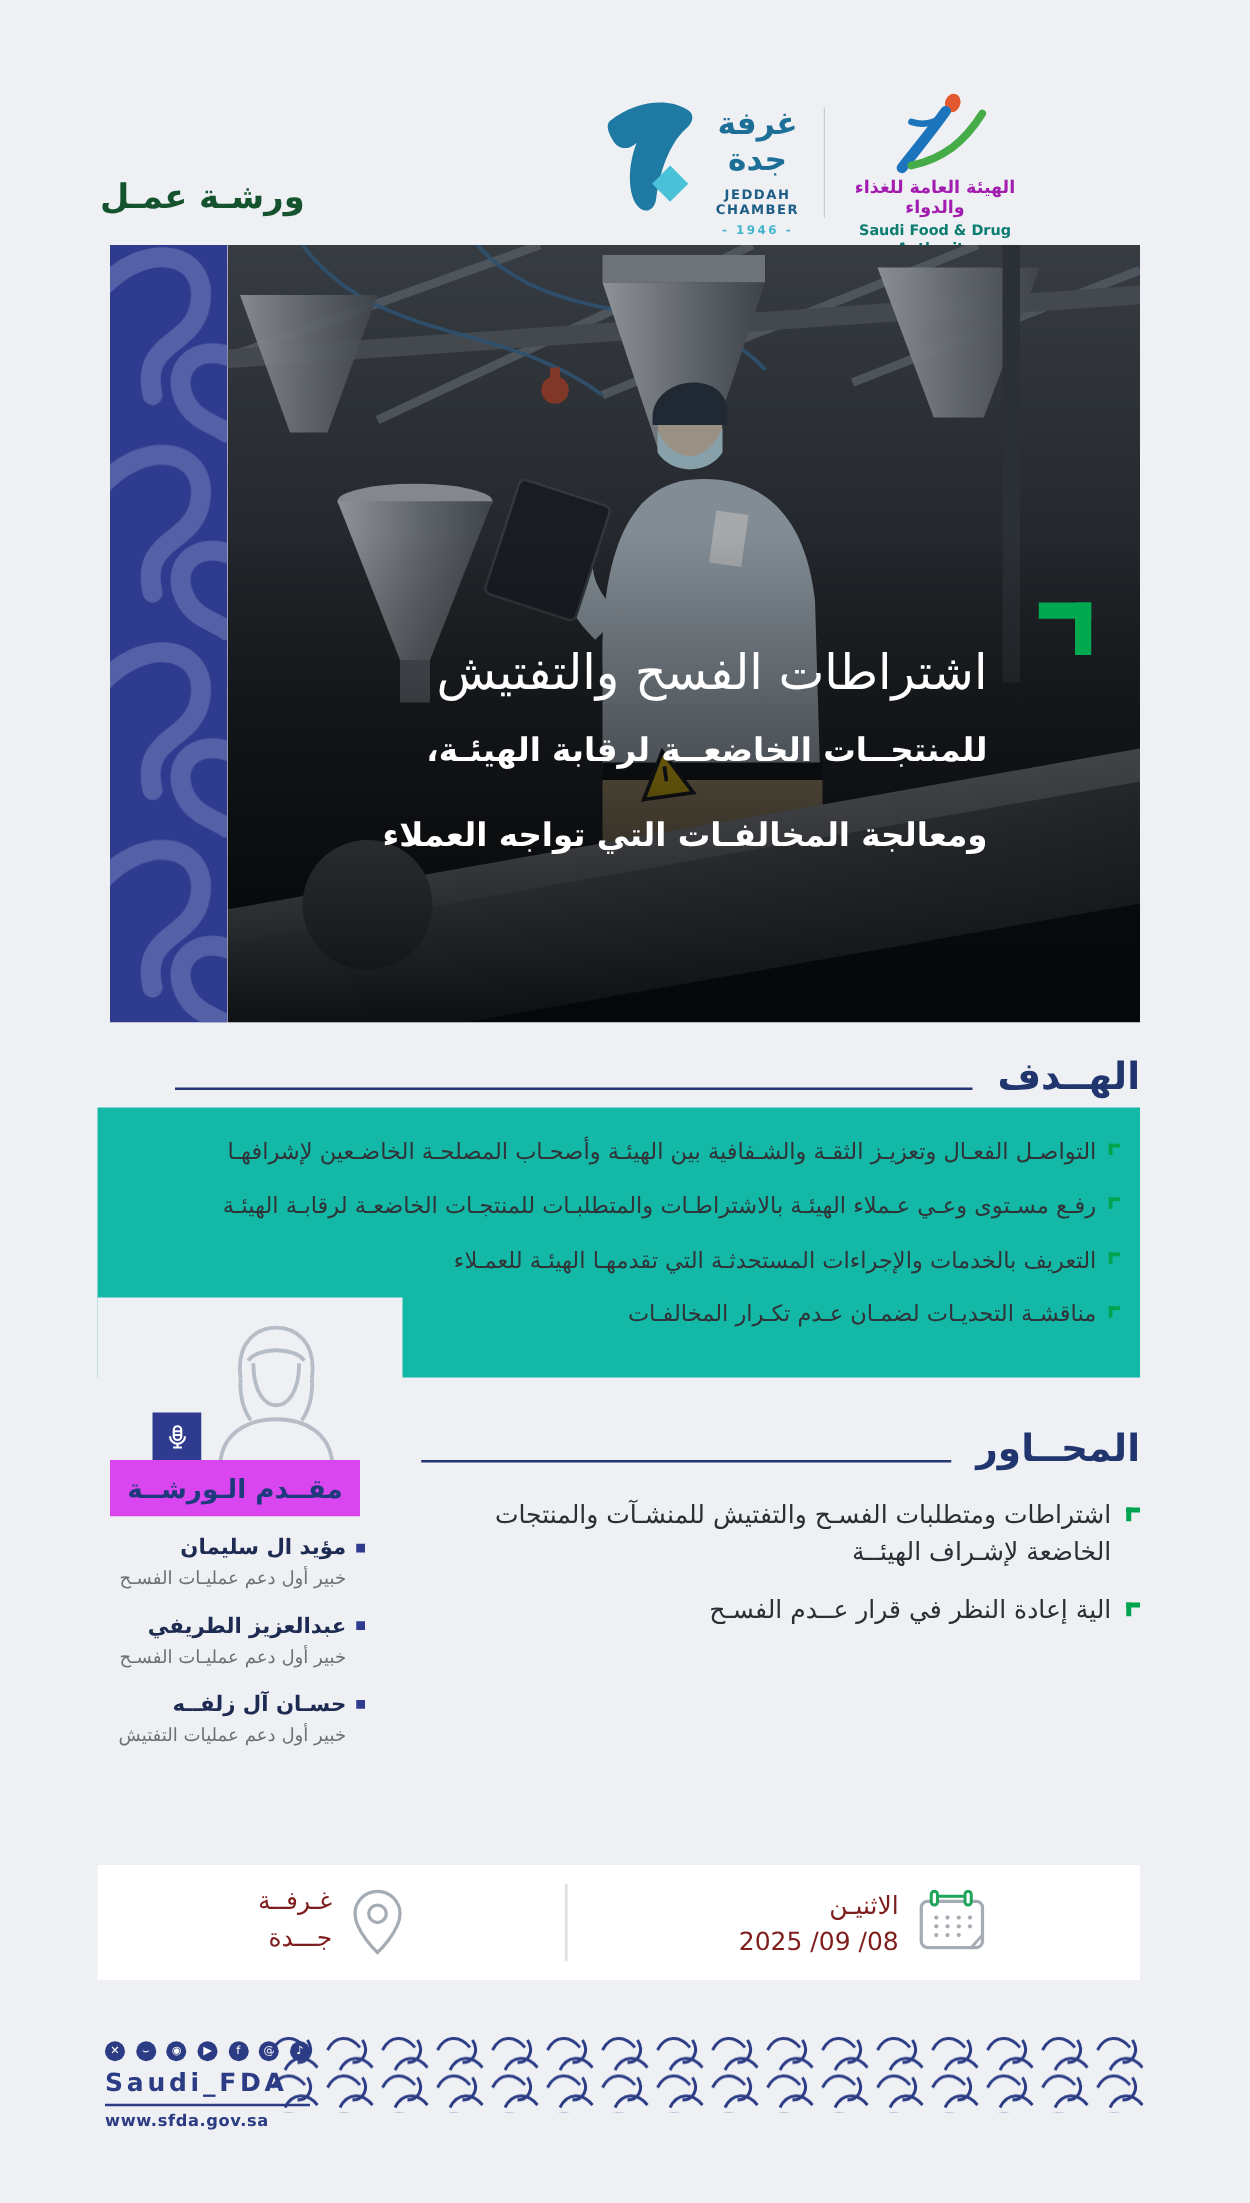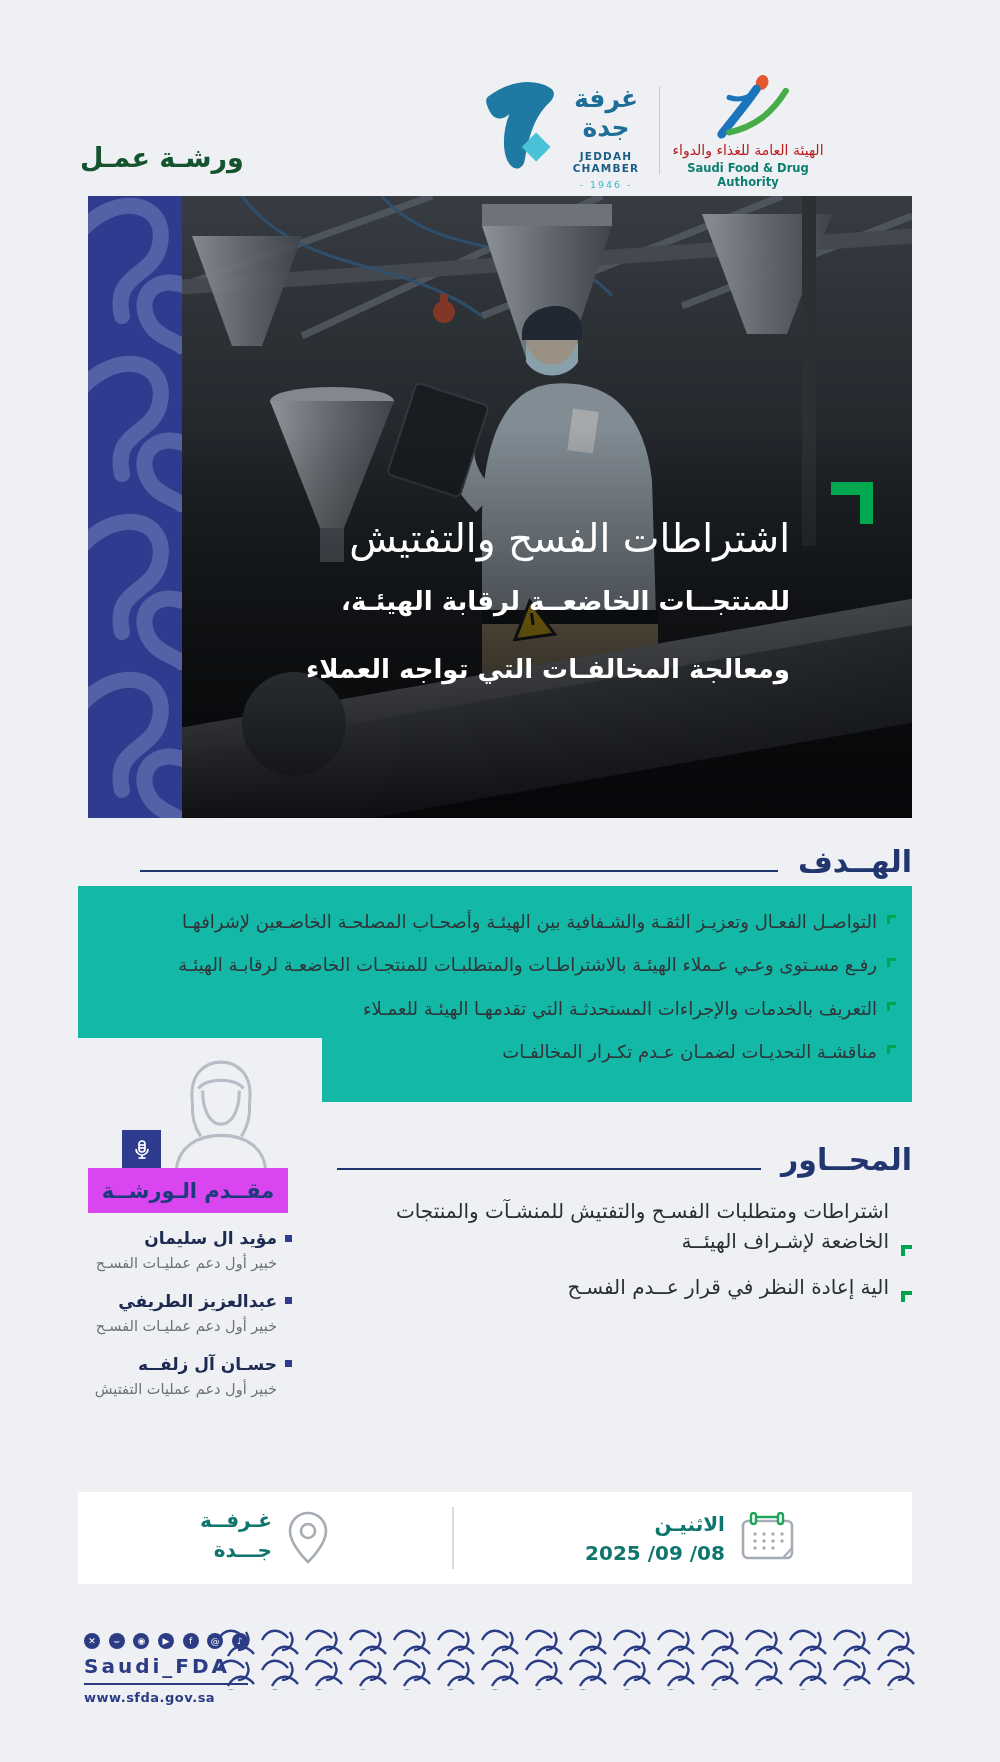--- a/index.html
+++ b/index.html
@@ -13,26 +13,26 @@
   .abs { position:absolute; }
 
   
   .workshop-label { left:80px; top:142px; font-size:27px; font-weight:bold; color:#14532d; letter-spacing:1px; }
 
   .jc-logo { left:482px; top:70px; width:172px; height:110px; }
   .jc-brush { position:absolute; left:0; top:4px; }
   .jc-texts { position:absolute; left:74px; top:14px; width:100px; text-align:center; }
   .jc-ar { font-size:25px; font-weight:bold; color:#1d6f97; }
   .jc-en { font-size:10.5px; font-weight:bold; letter-spacing:1.2px; color:#1d5d86; margin-top:8px; }
-  .jc-year { font-size:9.5px; font-weight:normal; color:#43b5cb; margin-top:5px; letter-spacing:2px; }
+  .jc-year { font-size:9.5px; font-weight:bold; color:#43b5cb; margin-top:5px; letter-spacing:2px; }
   .logo-sep { left:659px; top:86px; width:1px; height:88px; background:#c7cbd3; }
 
   .sfda-logo { left:672px; top:72px; width:152px; text-align:center; }
   .sfda-fig { display:block; margin:0 auto; }
-  .sfda-ar { font-size:14px; font-weight:normal; color:#b91c1c; margin-top:2px; }
+  .sfda-ar { font-size:14px; font-weight:bold; color:#a21caf; margin-top:2px; }
   .sfda-en { font-size:11.5px; font-weight:bold; color:#0b7d70; margin-top:3px; }
 
   
   .side-strip { left:88px; top:196px; width:94px; height:622px; }
   .hero { left:182px; top:196px; width:730px; height:622px; overflow:hidden; }
   .hero svg.scene { position:absolute; left:0; top:0; width:100%; height:100%; }
   .hero-corner { position:absolute; right:39px; top:286px; width:42px; height:42px;
     border-top:13px solid #00A94F; border-right:13px solid #00A94F; }
   .hero-text { position:absolute; right:122px; top:320px; text-align:right; color:#ffffff; direction:rtl; }
   .ht1 { font-size:39px; font-weight:500; line-height:1.2; margin-bottom:22px; }
@@ -63,32 +63,32 @@
     color:#1d3a7c; font-size:21px; font-weight:bold; display:flex; align-items:center;
     justify-content:center; direction:rtl; }
   .people { left:76px; top:1228px; width:216px; direction:rtl; text-align:right; }
   .person { margin-bottom:18px; }
   .p-name { display:flex; align-items:center; gap:8px; font-size:17px; font-weight:bold; color:#1d2b52; }
   .sqbul { flex:none; width:7px; height:7px; background:#2e3b8e; }
   .p-role { font-size:14.5px; color:#6d7076; margin-top:6px; padding-right:15px; line-height:1.3; }
 
   
   .topics { left:337px; top:1196px; width:575px; direction:rtl; }
-  .top-item { display:flex; align-items:flex-end; gap:12px; margin-bottom:16px;
+  .top-item { display:flex; align-items:flex-start; gap:12px; margin-bottom:16px;
     font-size:20px; color:#2b2e34; line-height:1.5; text-align:right; }
   .gbul2 { flex:none; margin-top:10px; width:11px; height:11px;
     border-top:4px solid #00A44F; border-left:4px solid #00A44F; }
 
   
   .event-bar { left:78px; top:1492px; width:834px; height:92px; background:#ffffff;
     display:flex; direction:rtl; align-items:center; }
   .cell { display:flex; align-items:center; justify-content:center; gap:14px; }
   .cell-date { flex:1.3;padding-left:16px; } .cell-time { flex:1.05; } .cell-loc { flex:1.1; }
   .vsep { width:1px; height:62px; background:#d9dbe0; }
-  .ev-txt { color:#0f766e; font-weight:bold; }
+  .ev-txt { color:#7f1d1d; font-weight:normal; }
   .ev-day { font-size:20px; margin-bottom:5px; }
   .ev-date { font-size:20px; direction:ltr; }
   .ev-t1 { font-size:20px; margin-bottom:7px; direction:ltr; }
   .ev-t2 { font-size:20px; direction:ltr; }
   .ev-l { font-size:20px; margin-bottom:6px; }
 
   
   .social-block { left:84px; top:1633px; width:164px; }
   .icons { display:flex; justify-content:space-between; margin-bottom:5px; }
   .icon { width:16px; height:16px; border-radius:50%; background:#2b3c85; color:#fff;

